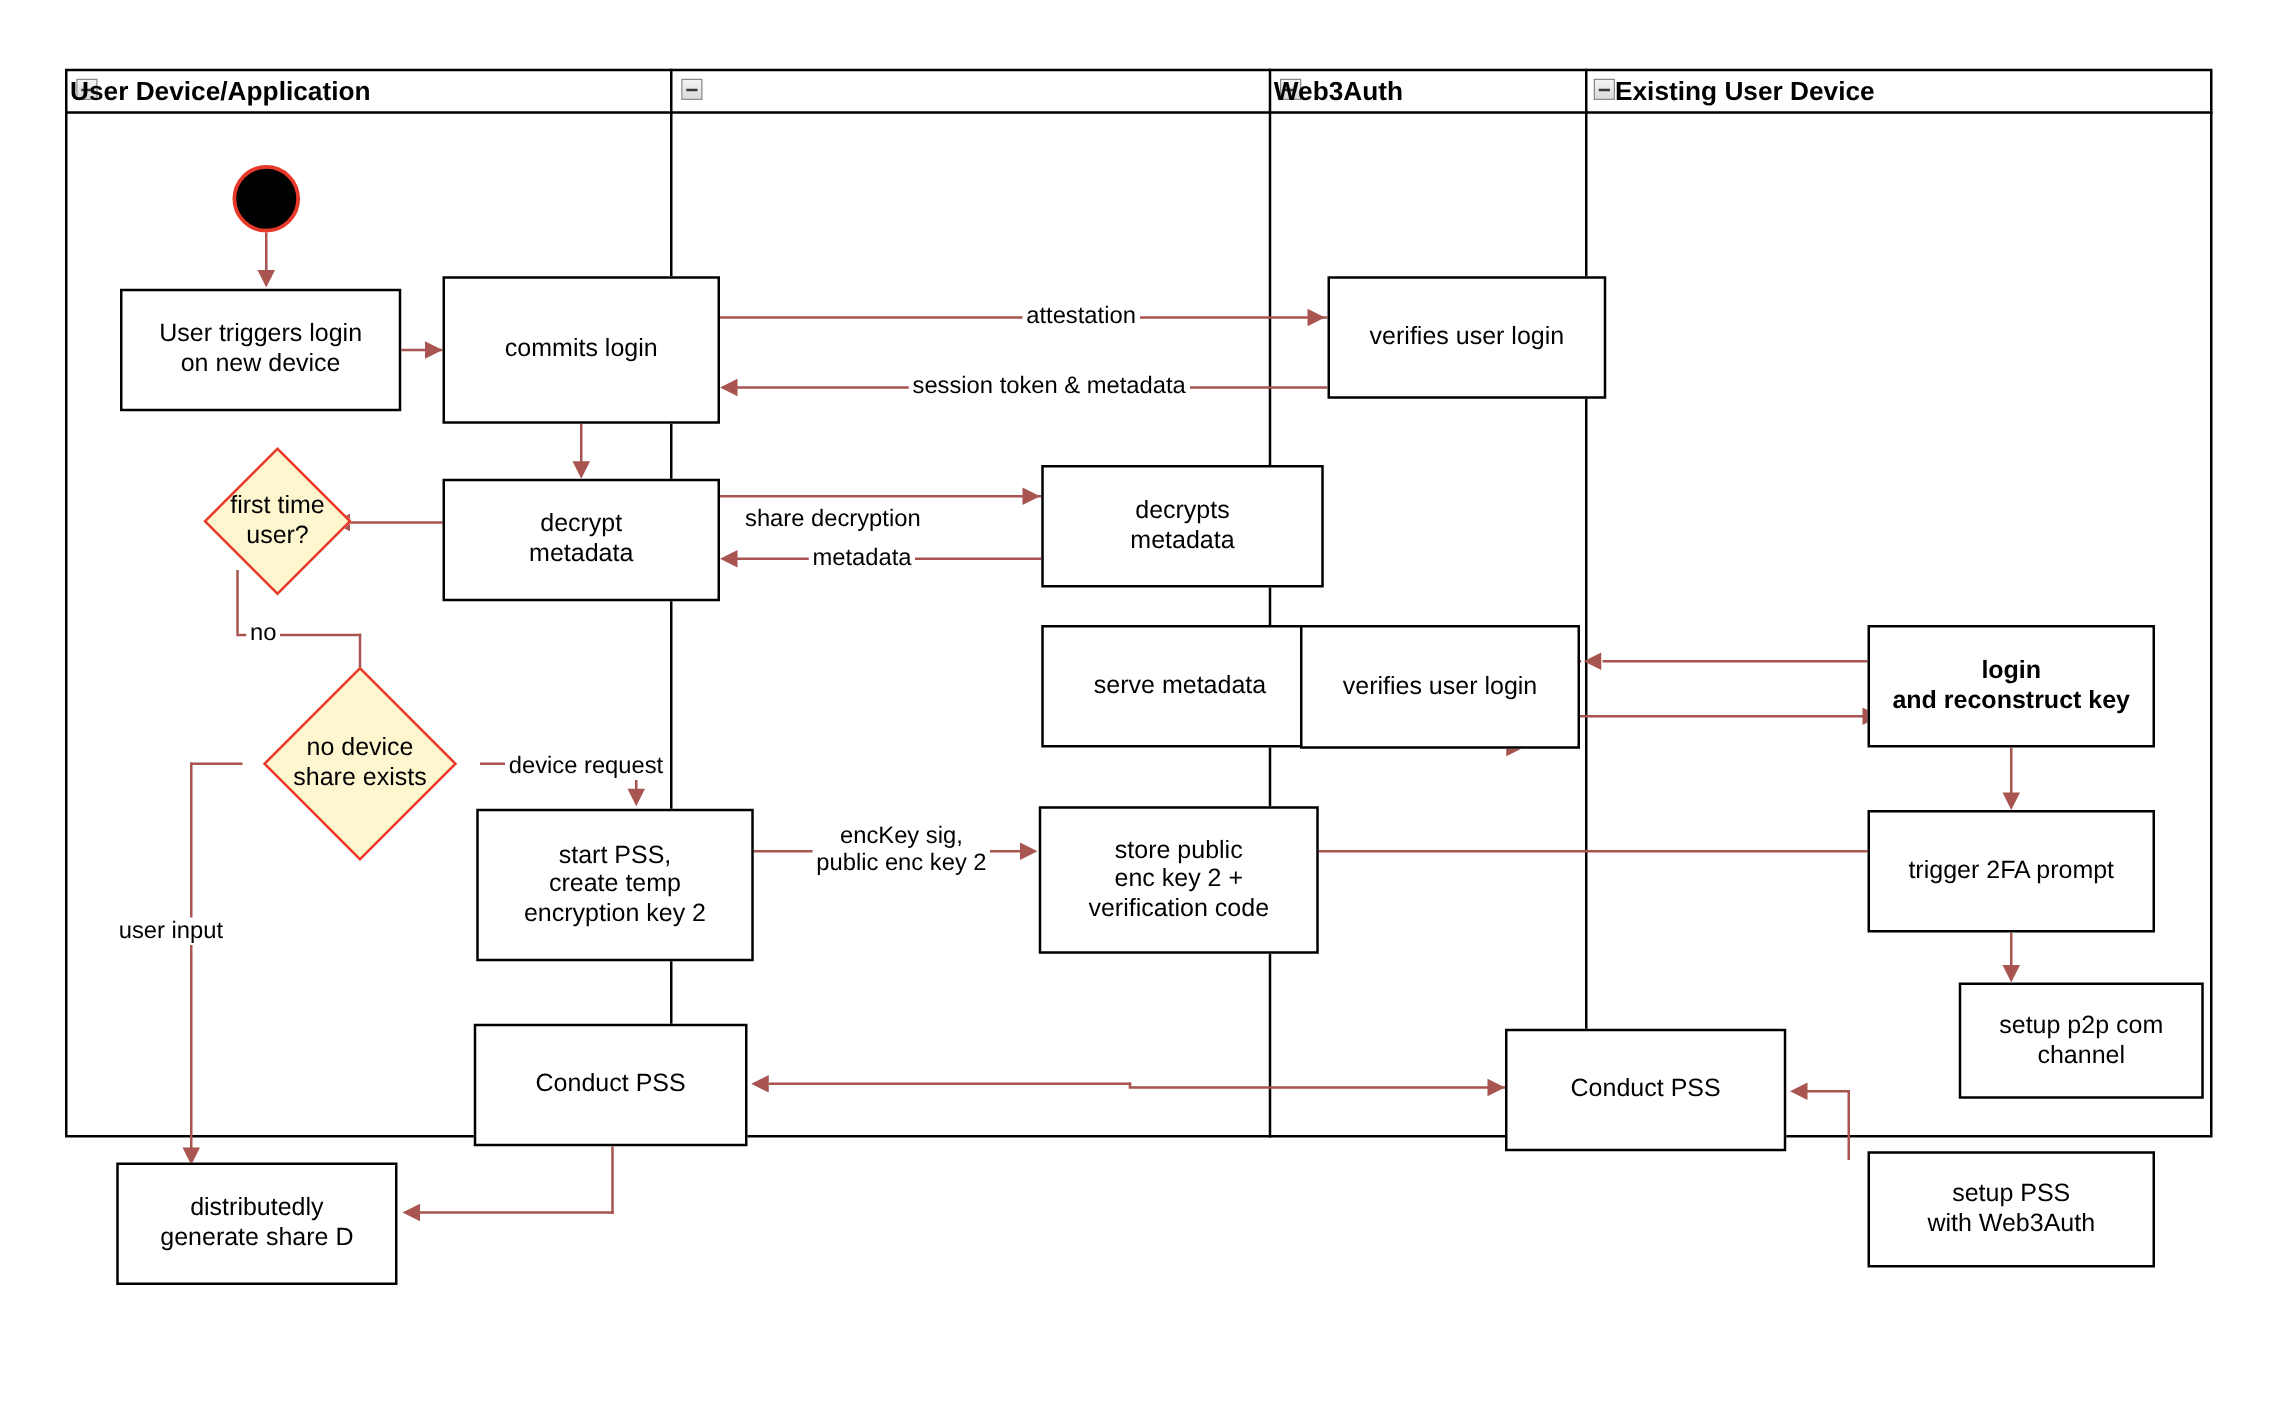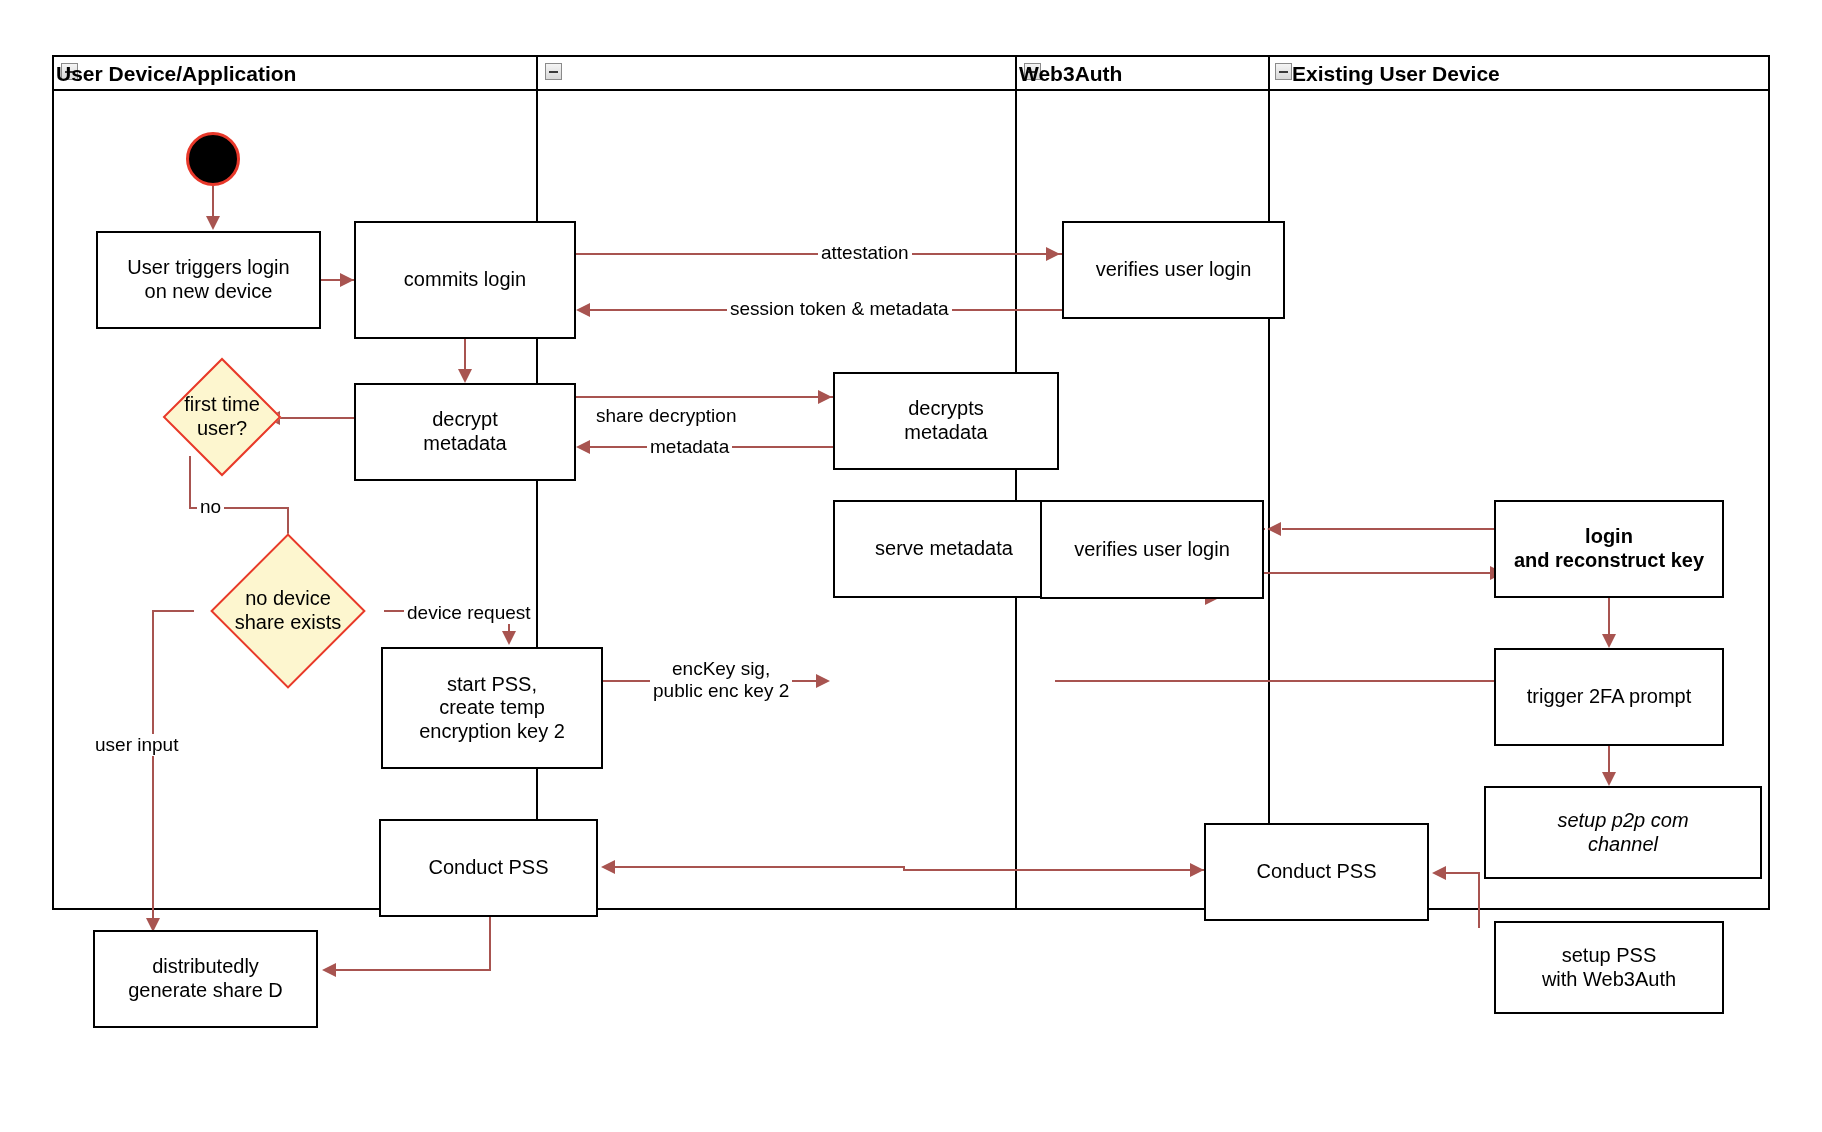--- a/index.html
+++ b/index.html
@@ -253,20 +253,23 @@
   </div>
 
   <div class="edge-h" style="left:580px; top:446px; width:253px;"></div>
   <div class="arrow left" style="left:576px; top:440px;"></div>
   <div class="edge-label" style="left:647px; top:436px;">metadata</div>
 
   <div class="node" style="left:833px; top:500px; width:222px; height:98px;">
     <span>serve metadata</span>
   </div>
 
+  <div class="node" style="left:831px; top:645px; width:224px; height:118px;">
+    <span>store public<br>enc key 2 +<br>verification code</span>
+  </div>
 
   <div class="edge-h" style="left:603px; top:680px; width:215px;"></div>
   <div class="arrow right" style="left:816px; top:674px;"></div>
   <div class="edge-label" style="left:650px; top:658px;">encKey sig,<br>public enc key 2</div>
 
   <div class="edge-h" style="left:1055px; top:680px; width:465px;"></div>
   <div class="arrow right" style="left:1513px; top:674px;"></div>
 
   <div class="node" style="left:1062px; top:221px; width:223px; height:98px;">
     <span>verifies user login</span>
@@ -321,21 +324,21 @@
   <div class="edge-v" style="left:1608px; top:598px; height:46px;"></div>
   <div class="arrow down" style="left:1602px; top:634px;"></div>
 
   <div class="node" style="left:1494px; top:648px; width:230px; height:98px;">
     <span>trigger 2FA prompt</span>
   </div>
 
   <div class="edge-v" style="left:1608px; top:746px; width:2px; height:36px;"></div>
   <div class="arrow down" style="left:1602px; top:772px;"></div>
 
-  <div class="node" style="left:1484px; top:786px; width:278px; height:93px;font-style:italic;">
+  <div class="node" style="left:1567px; top:786px; width:196px; height:93px;">
     <span>setup p2p com<br>channel</span>
   </div>
 
   <div class="node" style="left:1494px; top:921px; width:230px; height:93px;">
     <span>setup PSS<br>with Web3Auth</span>
   </div>
 
 </div>
 
 </body></html>

